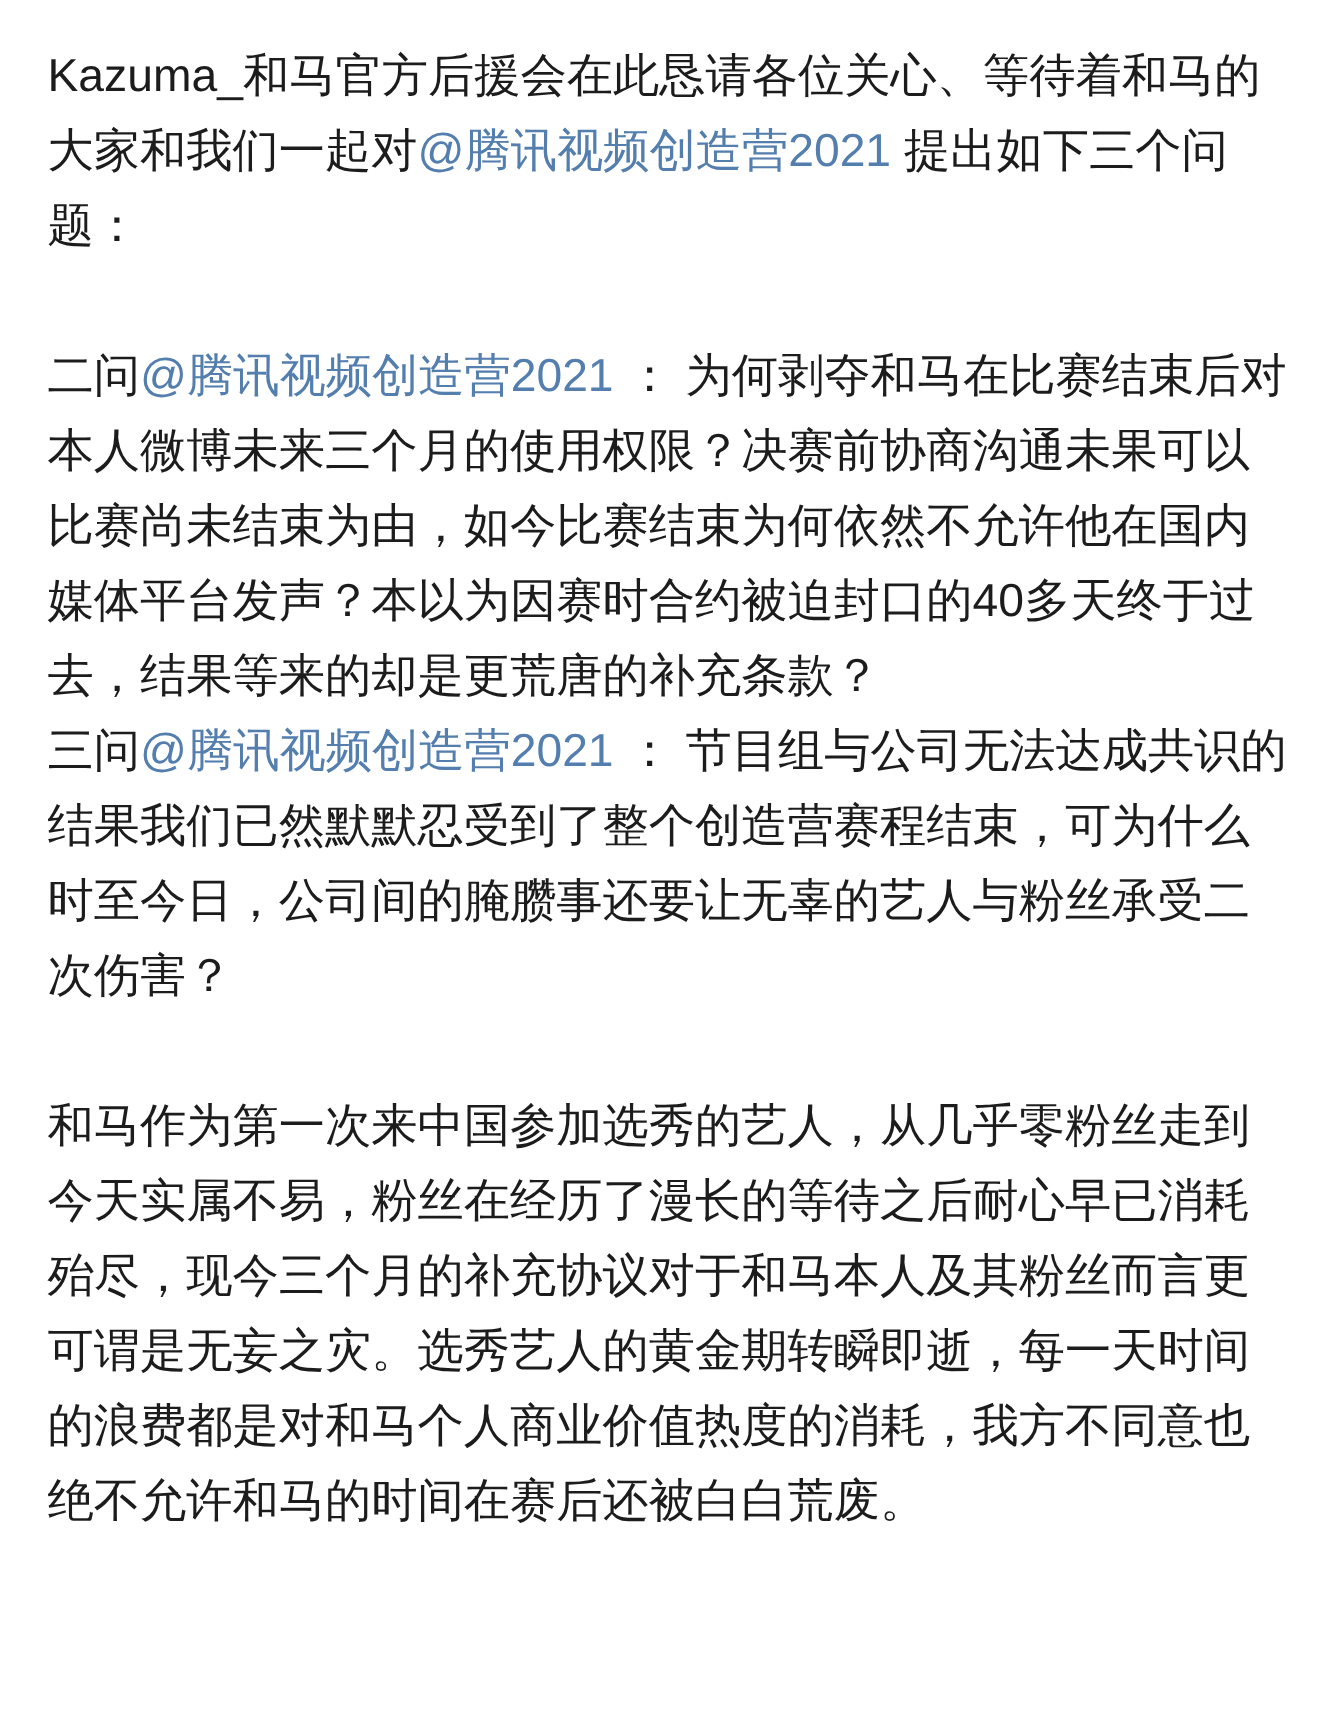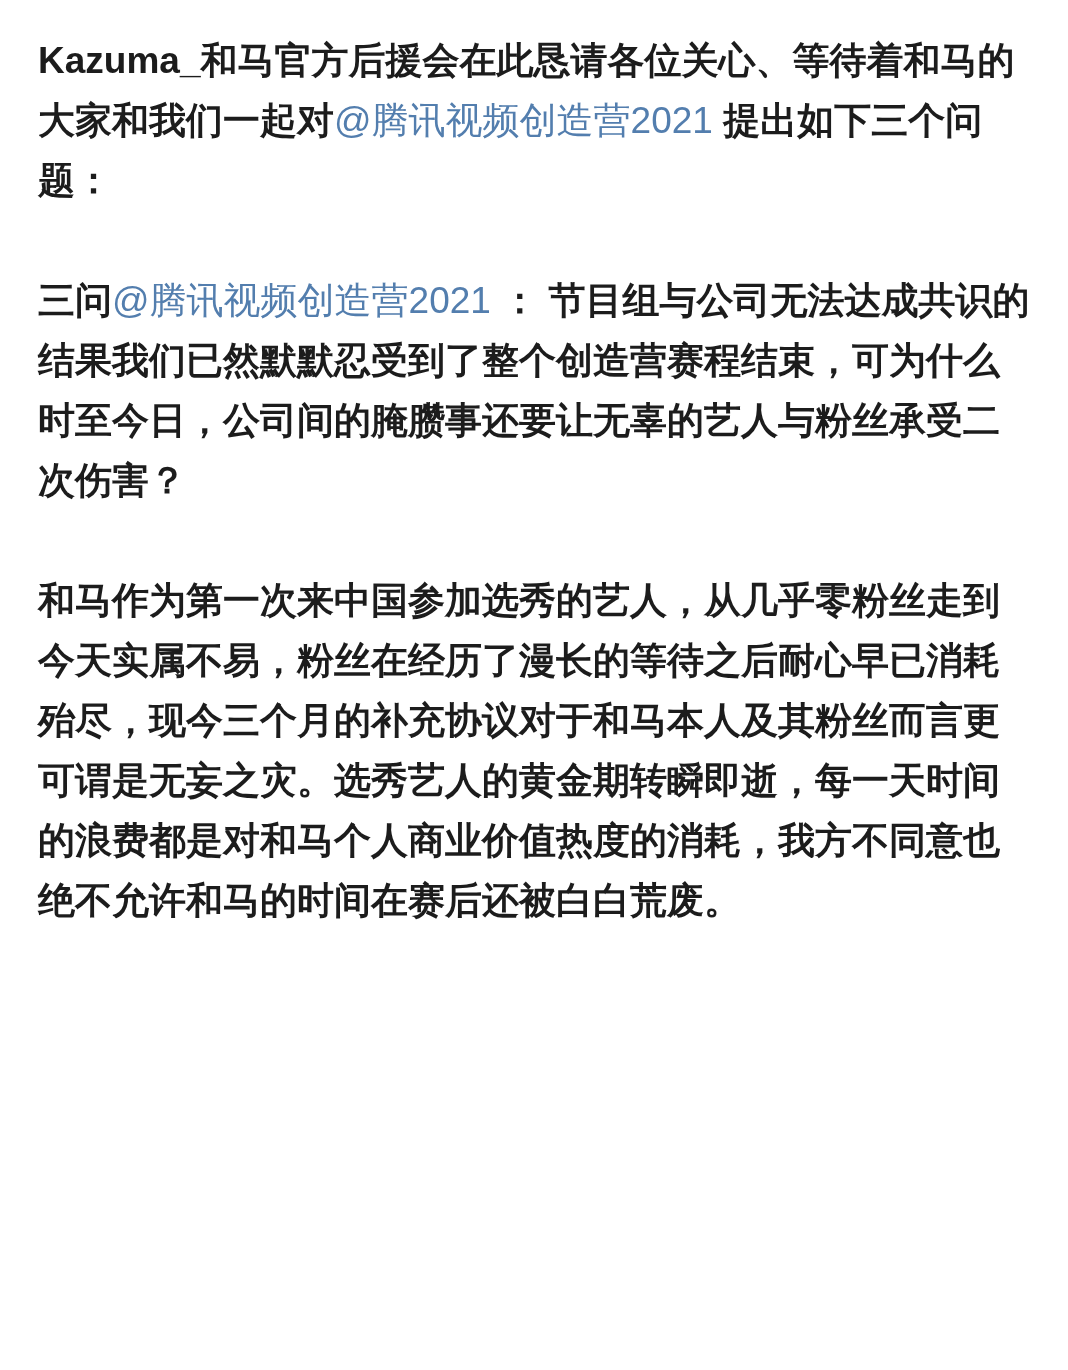--- a/index.html
+++ b/index.html
@@ -21,22 +21,23 @@
     word-break: normal;
     overflow-wrap: break-word;
   }
   .para { margin: 0; }
   .para.gap-after { margin-bottom: 60px; }
   .mention {
     color: var(--mention-color);
     text-decoration: none;
     cursor: pointer;
   }
-  .text-run { color: inherit; font-weight: bold; }
+  .text-run { color: inherit; }
 </style>
 </head>
 <body>
 
 <main class="post" id="post-root">
     <p class="para gap-after"><span class="text-run">Kazuma_和马官方后援会在此恳请各位关心、等待着和马的大家和我们一起对</span><a class="mention" href="#">@腾讯视频创造营2021</a><span class="text-run"> 提出如下三个问题：</span></p>
+    <p class="para"><span class="text-run">二问</span><a class="mention" href="#">@腾讯视频创造营2021</a><span class="text-run"> ： 为何剥夺和马在比赛结束后对本人微博未来三个月的使用权限？决赛前协商沟通未果可以比赛尚未结束为由，如今比赛结束为何依然不允许他在国内媒体平台发声？本以为因赛时合约被迫封口的40多天终于过去，结果等来的却是更荒唐的补充条款？</span></p>
     <p class="para gap-after"><span class="text-run">三问</span><a class="mention" href="#">@腾讯视频创造营2021</a><span class="text-run"> ： 节目组与公司无法达成共识的结果我们已然默默忍受到了整个创造营赛程结束，可为什么时至今日，公司间的腌臜事还要让无辜的艺人与粉丝承受二次伤害？</span></p>
     <p class="para"><span class="text-run">和马作为第一次来中国参加选秀的艺人，从几乎零粉丝走到今天实属不易，粉丝在经历了漫长的等待之后耐心早已消耗殆尽，现今三个月的补充协议对于和马本人及其粉丝而言更可谓是无妄之灾。选秀艺人的黄金期转瞬即逝，每一天时间的浪费都是对和马个人商业价值热度的消耗，我方不同意也绝不允许和马的时间在赛后还被白白荒废。</span></p>
   </main>
 
 </body></html>

